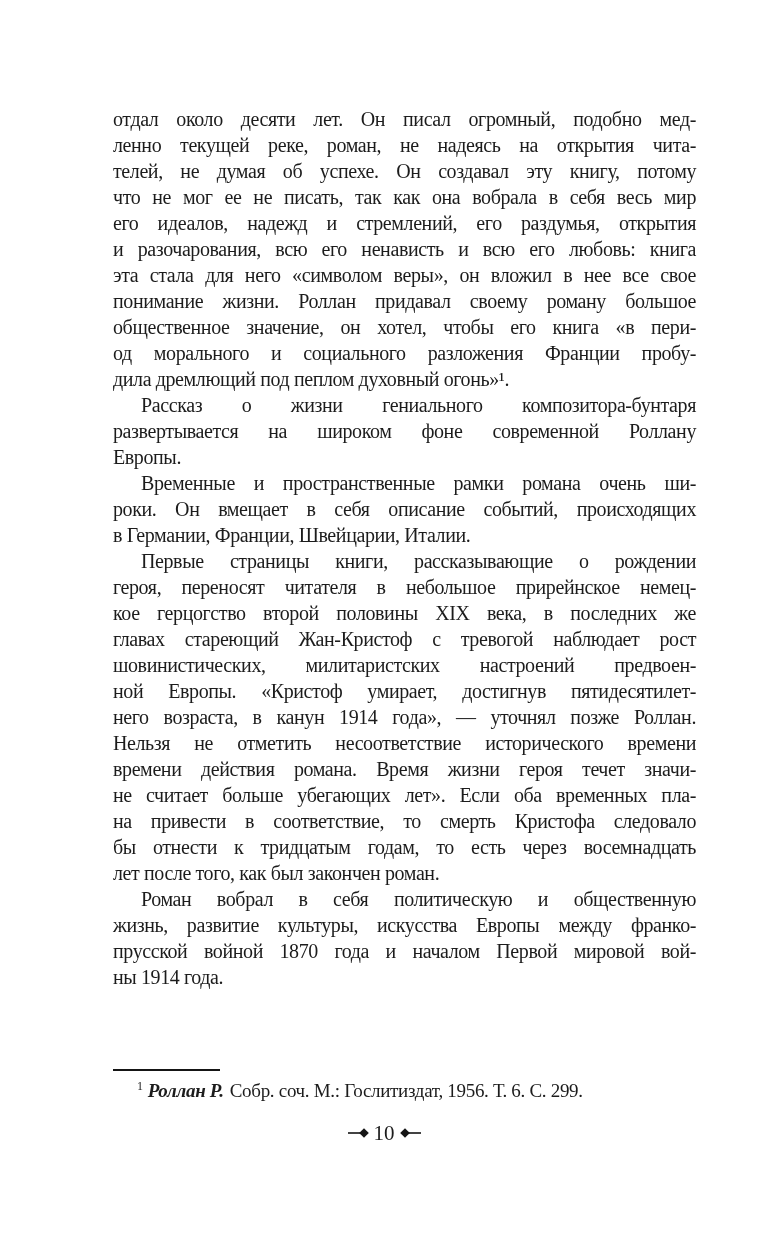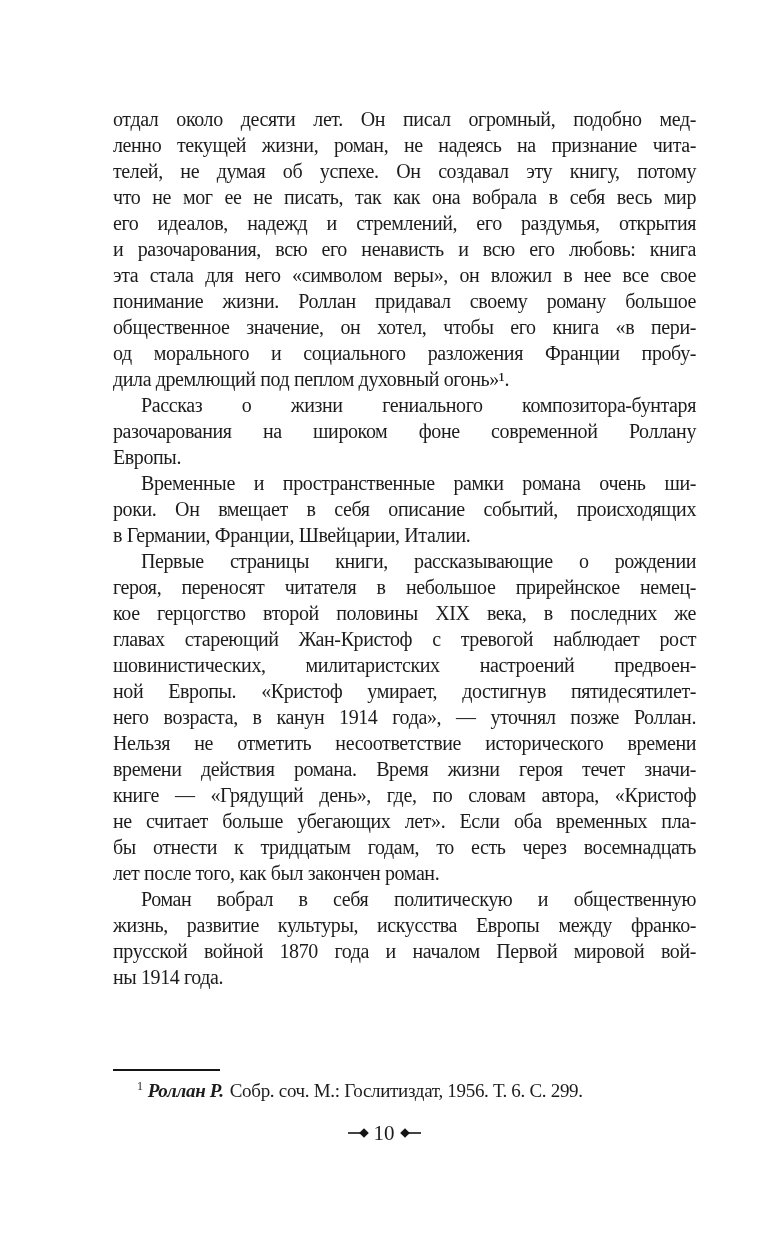--- a/index.html
+++ b/index.html
@@ -90,53 +90,53 @@
   }
 </style>
 </head>
 <body>
 
 <main class="page">
 
   <section class="body-text">
       <div class="para">
         <div class="line">отдал около десяти лет. Он писал огромный, подобно мед-</div>
-        <div class="line">ленно текущей жизни, роман, не надеясь на признание чита-</div>
+        <div class="line">ленно текущей реке, роман, не надеясь на открытия чита-</div>
         <div class="line">телей, не думая об успехе. Он создавал эту книгу, потому</div>
         <div class="line">что не мог ее не писать, так как она вобрала в себя весь мир</div>
         <div class="line">его идеалов, надежд и стремлений, его раздумья, открытия</div>
         <div class="line">и разочарования, всю его ненависть и всю его любовь: книга</div>
         <div class="line">эта стала для него «символом веры», он вложил в нее все свое</div>
         <div class="line">понимание жизни. Роллан придавал своему роману большое</div>
         <div class="line">общественное значение, он хотел, чтобы его книга «в пери-</div>
         <div class="line">од морального и социального разложения Франции пробу-</div>
         <div class="line line-last">дила дремлющий под пеплом духовный огонь»¹.</div>
       </div>
       <div class="para indent">
         <div class="line">Рассказ о жизни гениального композитора-бунтаря</div>
-        <div class="line">разочарования на широком фоне современной Роллану</div>
+        <div class="line">развертывается на широком фоне современной Роллану</div>
         <div class="line line-last">Европы.</div>
       </div>
       <div class="para indent">
         <div class="line">Временные и пространственные рамки романа очень ши-</div>
         <div class="line">роки. Он вмещает в себя описание событий, происходящих</div>
         <div class="line line-last">в Германии, Франции, Швейцарии, Италии.</div>
       </div>
       <div class="para indent">
         <div class="line">Первые страницы книги, рассказывающие о рождении</div>
         <div class="line">героя, переносят читателя в небольшое прирейнское немец-</div>
         <div class="line">кое герцогство второй половины XIX века, в последних же</div>
         <div class="line">главах стареющий Жан-Кристоф с тревогой наблюдает рост</div>
         <div class="line">шовинистических, милитаристских настроений предвоен-</div>
         <div class="line">ной Европы. «Кристоф умирает, достигнув пятидесятилет-</div>
         <div class="line">него возраста, в канун 1914 года», — уточнял позже Роллан.</div>
         <div class="line">Нельзя не отметить несоответствие исторического времени</div>
         <div class="line">времени действия романа. Время жизни героя течет значи-</div>
-        <div class="line">книге — «Грядущий день», где, по словам автора, «Кристоф</div>
         <div class="line">не считает больше убегающих лет». Если оба временных пла-</div>
+        <div class="line">на привести в соответствие, то смерть Кристофа следовало</div>
         <div class="line">бы отнести к тридцатым годам, то есть через восемнадцать</div>
         <div class="line line-last">лет после того, как был закончен роман.</div>
       </div>
       <div class="para indent">
         <div class="line">Роман вобрал в себя политическую и общественную</div>
         <div class="line">жизнь, развитие культуры, искусства Европы между франко-</div>
         <div class="line">прусской войной 1870 года и началом Первой мировой вой-</div>
         <div class="line line-last">ны 1914 года.</div>
       </div>
     </section>

